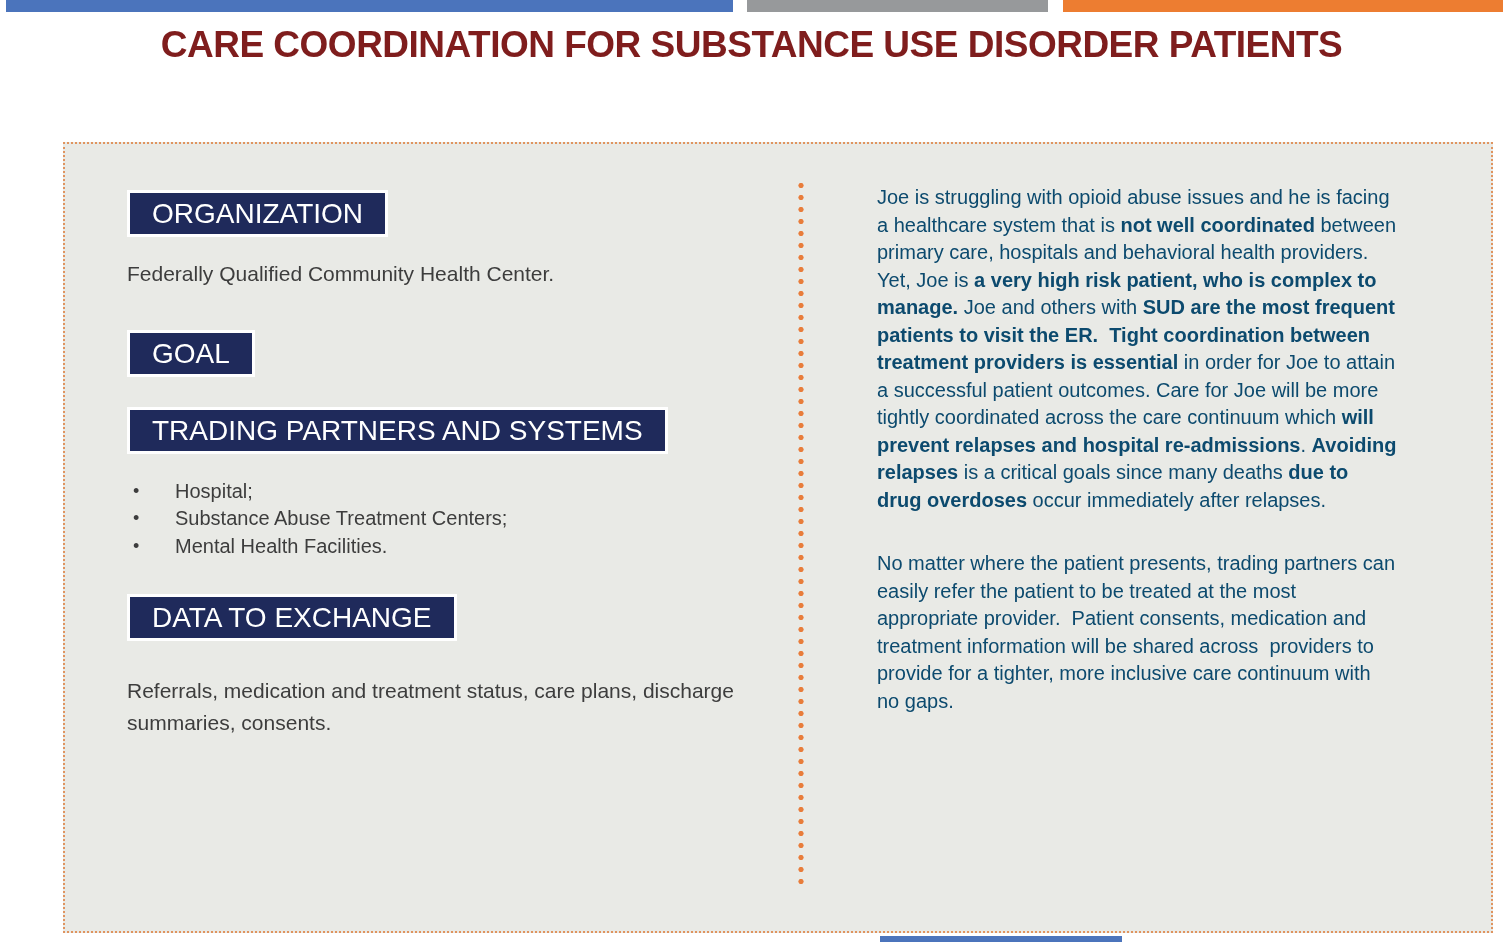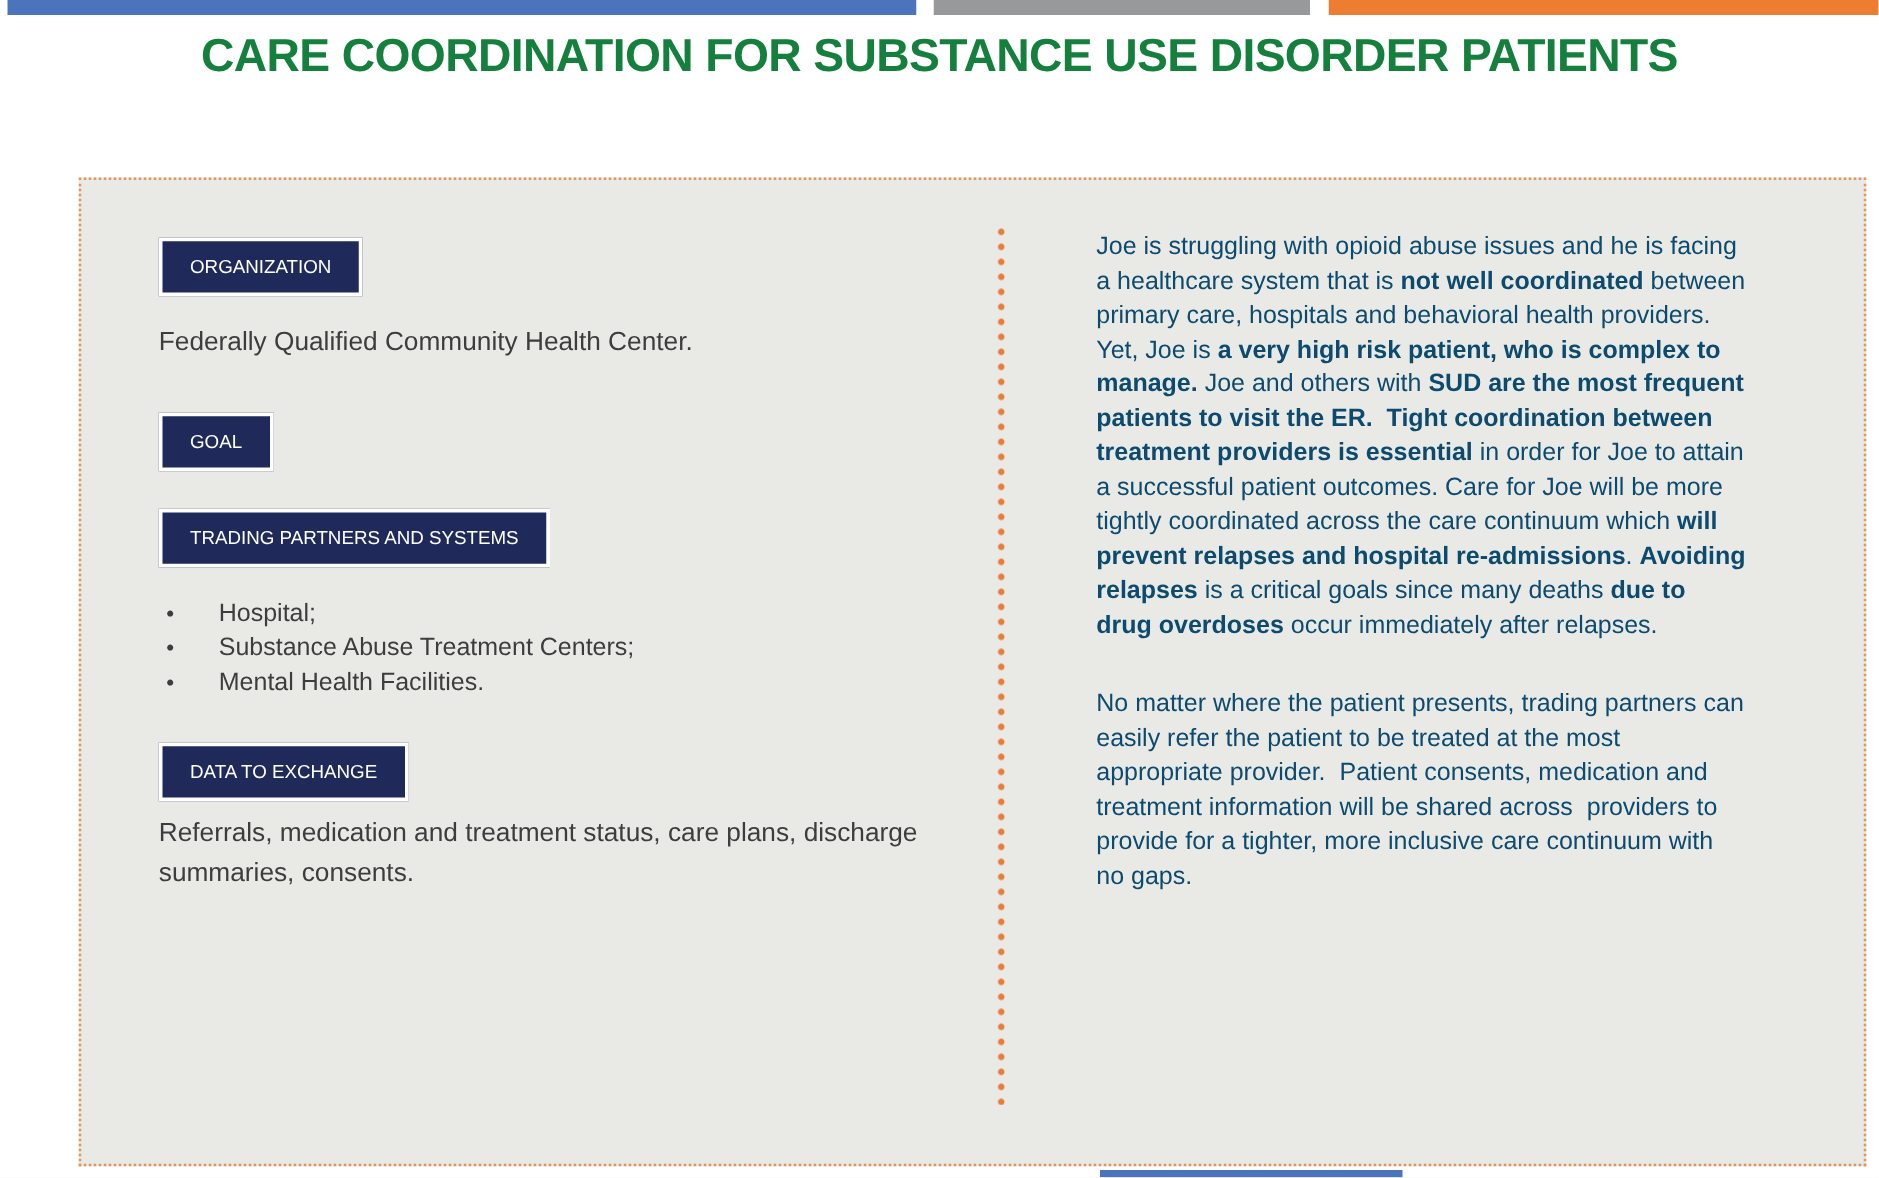--- a/index.html
+++ b/index.html
@@ -15,55 +15,55 @@
   .bar-blue{left:6px;width:727px;background:#4B74BC;}
   .bar-gray{left:747px;width:301px;background:#97999B;}
   .bar-orange{left:1063px;width:440px;background:#ED7D31;}
   
   .bar-bottom{position:absolute;left:880px;top:936px;width:242px;height:6px;background:#4B74BC;}
   
   .title{
     position:absolute;left:0;top:24px;width:100%;
     text-align:center;
     font-size:37px;font-weight:700;letter-spacing:-0.5px;
-    color:#15803d;
+    color:#7f1d1d;
     white-space:nowrap;
   }
   
   .panel{
     position:absolute;left:63px;top:142px;width:1430px;height:791px;
     background:#E9EAE6;
     border:2px dotted #E0945F;
     box-sizing:border-box;
   }
   .col-left{position:absolute;left:62px;top:0;width:648px;}
   .col-right{position:absolute;left:812px;top:0;width:520px;}
   
   .tag{
     display:inline-block;
     background:#1F2A5B;color:#ffffff;
     border:3px solid #ffffff;
-    font-size:15px;line-height:21px;
+    font-size:28px;line-height:21px;
     padding:10px 22px;
     white-space:nowrap;
   }
   .body-text{
     font-size:21px;line-height:27.5px;color:#3D3D3D;
     white-space:pre-wrap;
   }
   .m-org-box{margin-top:46px;}
   .m-org-text{margin-top:23px;}
   .m-goal-box{margin-top:42px;}
   .m-goal-text{margin-top:22px;width:640px;}
   .m-trading-box{margin-top:30px;}
   .bullet-list{margin-top:24px;}
   .bullet-item{position:relative;padding-left:48px;font-size:20px;line-height:27.5px;color:#3D3D3D;}
   .bullet-dot{position:absolute;left:6px;top:0;font-size:18px;color:#3D3D3D;}
   .m-data-box{margin-top:34px;}
-  .m-data-text{margin-top:10px;line-height:32px;width:648px;}
+  .m-data-text{margin-top:34px;line-height:32px;width:648px;}
   .m-story-box{margin-top:41px;}
   .m-story-p1{margin-top:40px;}
   .m-story-p2{margin-top:36px;}
   .story-p{font-size:20px;line-height:27.5px;color:#0c4a6e;white-space:pre-wrap;}
   .story-p .b{font-weight:700;}
   
   .divider{
     position:absolute;left:733px;top:38px;width:6px;height:702px;
     background-image:radial-gradient(circle at 3px 3.5px, #E87D3B 2.3px, rgba(232,125,59,0) 2.9px);
     background-size:6px 12px;

